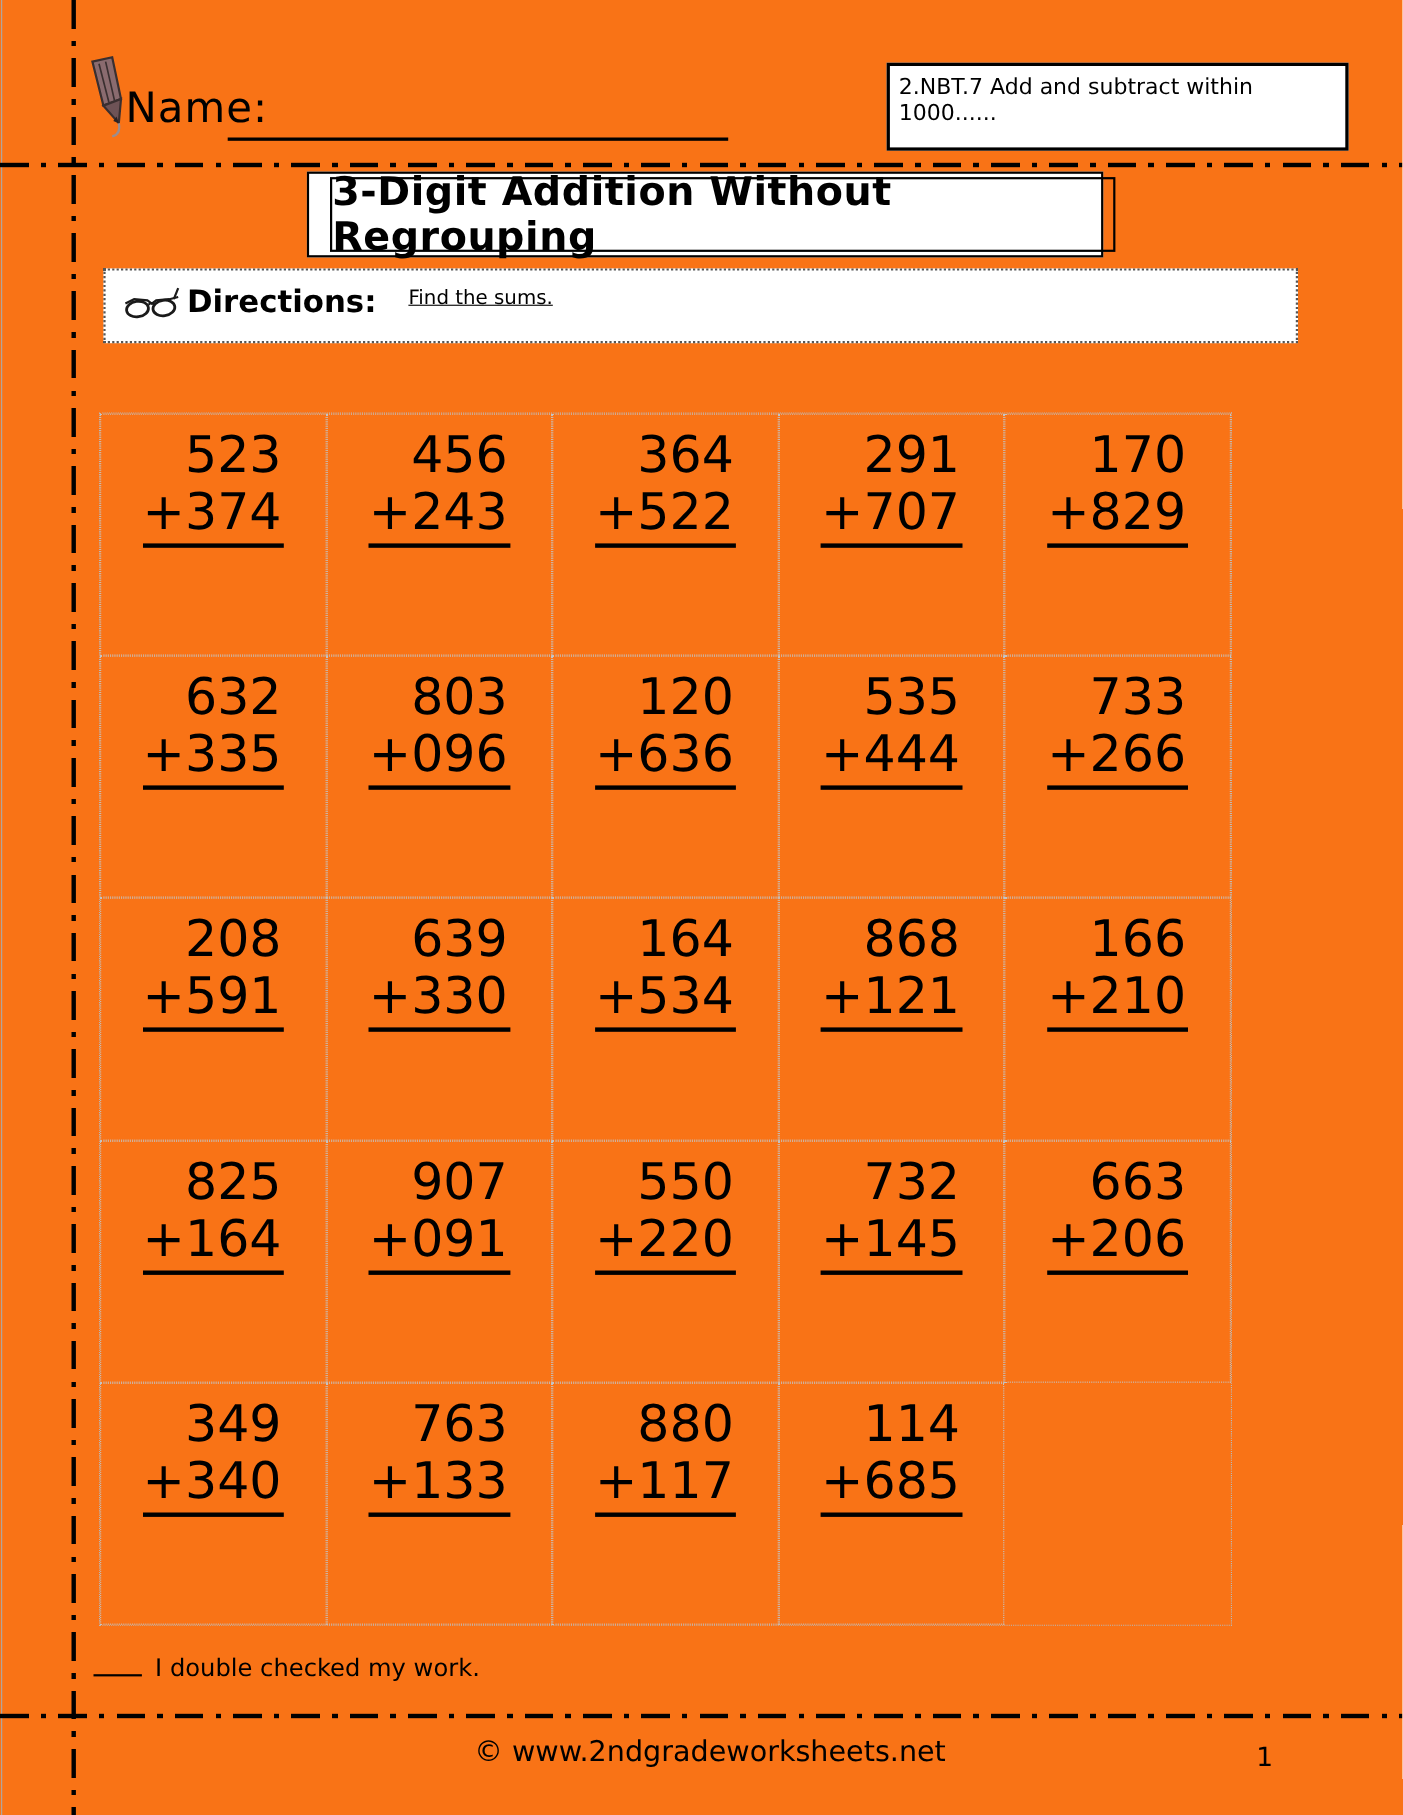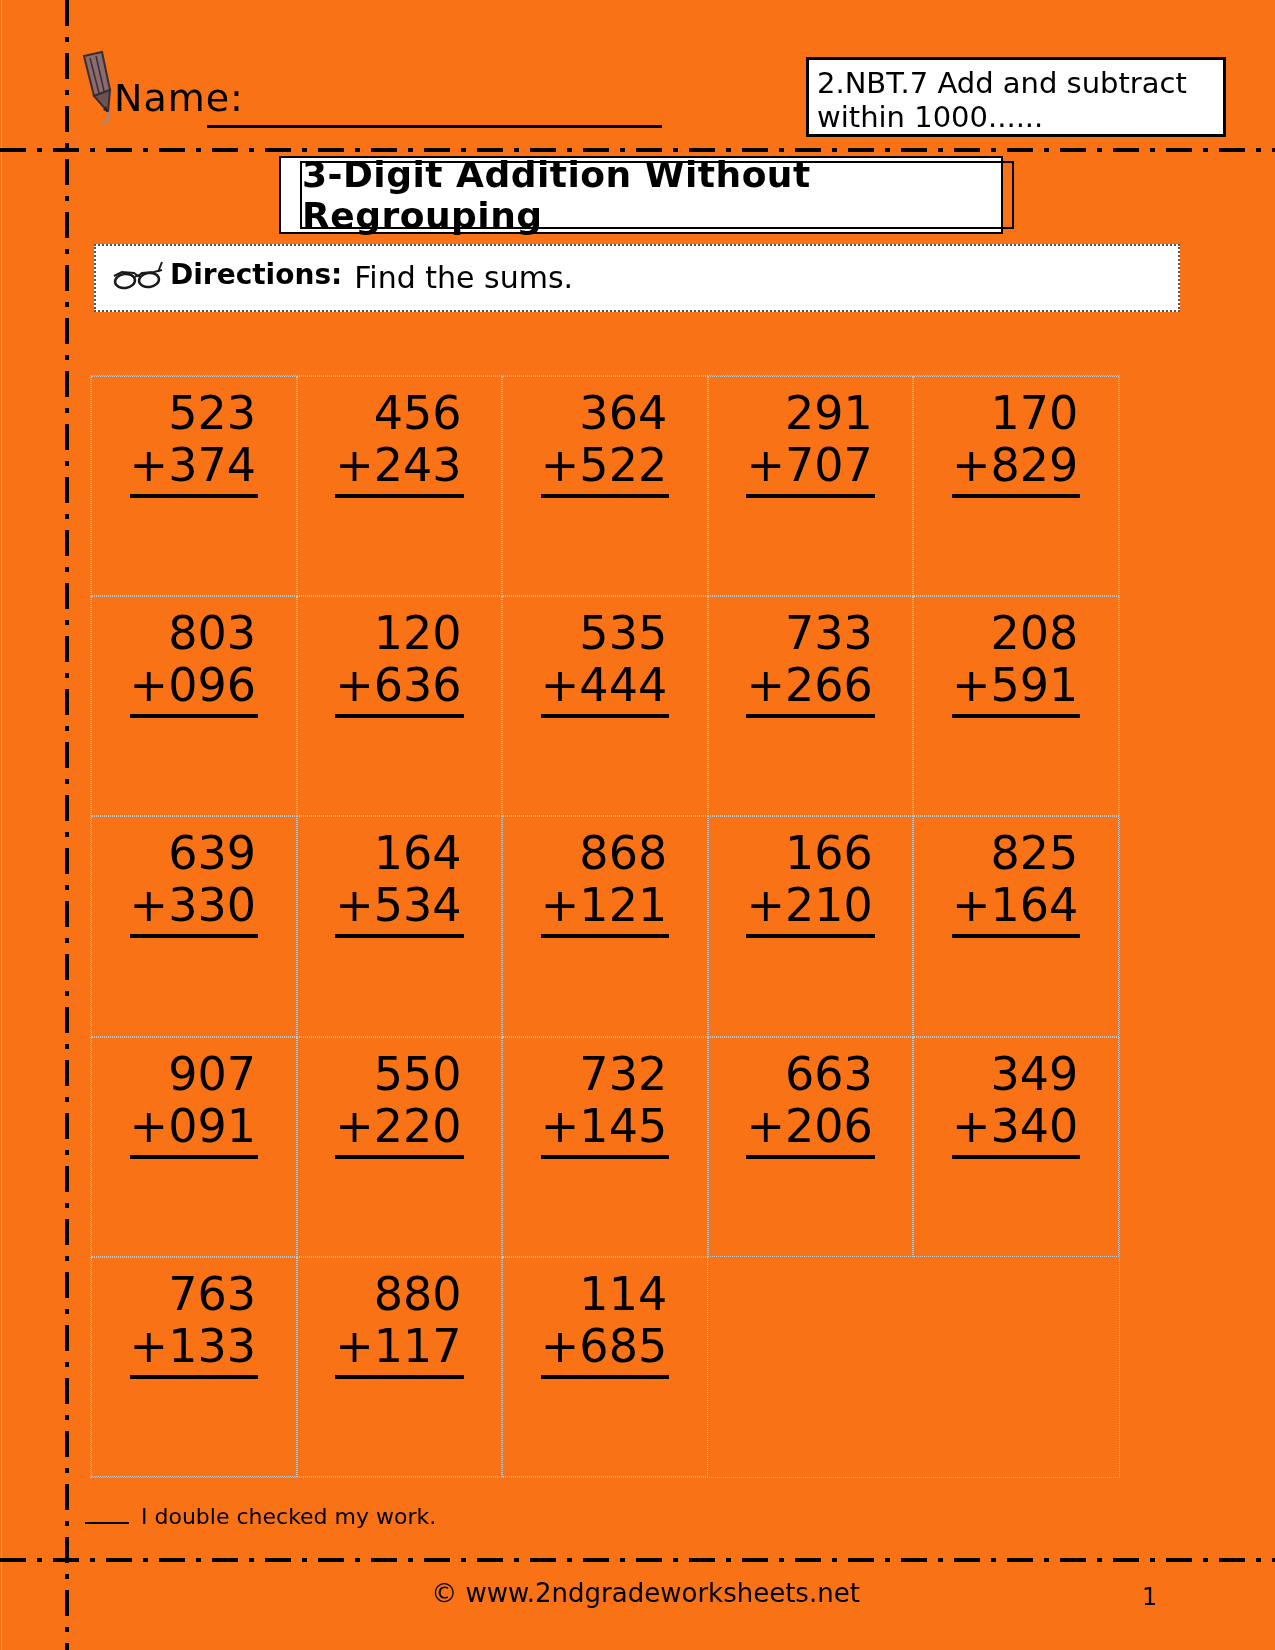--- a/index.html
+++ b/index.html
@@ -18,32 +18,32 @@
   }
   .hline-top { top:148px; }
   .hline-bottom { top:1558px; }
 
   
   .pencil { position:absolute; left:72px; top:50px; width:44px; height:78px; }
   .name-label { position:absolute; left:114px; top:76px; font-size:38px; letter-spacing:1px; }
   .name-line { position:absolute; left:207px; top:96px; width:455px; height:32px; border-bottom:3px solid #000; }
 
   .std-box { position:absolute; left:806px; top:57px; width:420px; height:80px; border:3px solid #000; background:#fff; padding:6px 8px; }
-  .std-text { font-size:29px; }
+  .std-text { font-size:20px; }
 
   
   .title-box { position:absolute; left:279px; top:156px; width:724px; height:78px; border:2px solid #000; padding:3px; background:#fff; }
   .title-inner { width:100%; height:100%; border:2px solid #000; display:flex; align-items:center; justify-content:center;margin-left:16px; }
   .title-text { font-size:36px; font-weight:bold; letter-spacing:0.5px; }
 
   
   .dir-box { position:absolute; left:94px; top:244px; width:1086px; height:68px; border:2px dotted #555; background:#fff; display:flex; align-items:flex-start; padding:12px 0 0 16px; }
   .glasses { width:52px; height:34px; margin-top:2px; }
   .dir-label { font-size:28px; font-weight:bold; margin-left:6px; }
-  .dir-text { font-size:30px; margin-left:12px; padding-top:2px; }
+  .dir-text { font-size:18px; margin-left:29px; padding-top:2px;text-decoration:underline; }
 
   
   .grid {
     position:absolute; left:90px; top:375px; width:1030px; height:1103px;
     display:grid; grid-template-columns:repeat(5,1fr); grid-template-rows:repeat(5,1fr);
     border:1px dotted #b9b9b9;
   }
   .cell { border:1px dotted #c4c4c4; text-align:center; padding-top:10px; }
   .prob { display:inline-block; text-align:right; font-size:46px; line-height:52px; }
   .prob .top { padding-right:2px; }
@@ -127,20 +127,26 @@
       </div>
     </div>
 
     <div class="cell">
       <div class="prob">
         <div class="top">170</div>
         <div class="bottom"><span>+</span><span>829</span></div>
       </div>
     </div>
 
+    <div class="cell">
+      <div class="prob">
+        <div class="top">632</div>
+        <div class="bottom"><span>+</span><span>335</span></div>
+      </div>
+    </div>
 
     <div class="cell">
       <div class="prob">
         <div class="top">803</div>
         <div class="bottom"><span>+</span><span>096</span></div>
       </div>
     </div>
 
     <div class="cell">
       <div class="prob">

